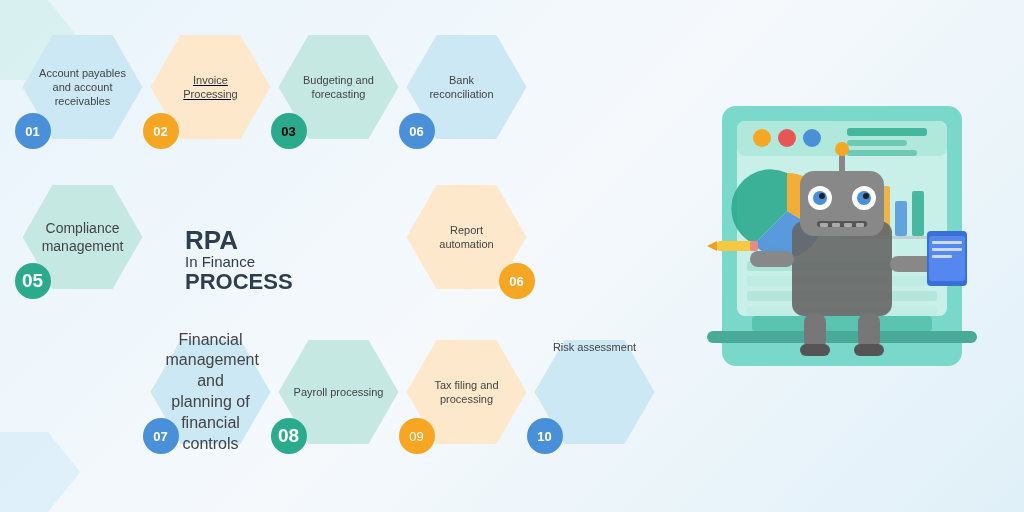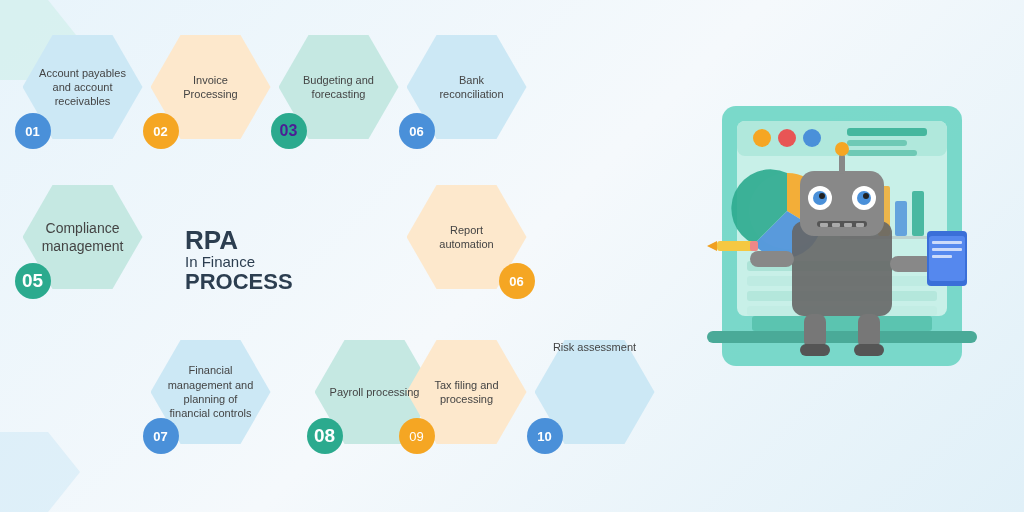--- a/index.html
+++ b/index.html
@@ -92,35 +92,35 @@
     <div style="font-size:22px;font-weight:900;color:#2c3e50;line-height:1.1">PROCESS</div>
   </div>
         <div style="position: absolute; top: 35px; left: 20px; display: flex; flex-direction: column; align-items: center; width: 125px;">
           <div style="position: relative; width: 120px; height: 104px; display: flex; align-items: center; justify-content: center;">
             <div style="width: 120px; height: 104px; clip-path: polygon(25% 0%, 75% 0%, 100% 50%, 75% 100%, 25% 100%, 0% 50%); background: rgb(204, 232, 245); position: absolute; top: 0px; left: 0px;"></div>
             <div style="font-size: 11px; color: rgb(68, 68, 68); line-height: 1.3; text-align: center; padding: 0px 10px; position: relative; z-index: 2; max-width: 110px;">Account payables and account receivables</div>
             <div style="position: absolute; width: 36px; height: 36px; border-radius: 50%; background: rgb(74, 144, 217); display: flex; align-items: center; justify-content: center; font-size: 13px; font-weight: 700; color: white; z-index: 10; bottom: -10px; left: -8px;">01</div>
           </div>
         </div>
         <div style="position: absolute; top: 35px; left: 148px; display: flex; flex-direction: column; align-items: center; width: 125px;">
-          <div style="position: relative; width: 120px; height: 104px; display: flex; align-items: center; justify-content: center;">
+          <div style="position: relative; width: 120px; height: 104px; display: flex; align-items: center; justify-content: center; text-decoration: underline;">
             <div style="width: 120px; height: 104px; clip-path: polygon(25% 0%, 75% 0%, 100% 50%, 75% 100%, 25% 100%, 0% 50%); background: rgb(253, 232, 204); position: absolute; top: 0px; left: 0px;"></div>
             <div style="font-size: 11px; color: rgb(68, 68, 68); line-height: 1.3; text-align: center; padding: 0px 10px; position: relative; z-index: 2; max-width: 110px;">Invoice Processing</div>
             <div style="position: absolute; width: 36px; height: 36px; border-radius: 50%; background: rgb(245, 166, 35); display: flex; align-items: center; justify-content: center; font-size: 13px; font-weight: 700; color: white; z-index: 10; bottom: -10px; left: -8px;">02</div>
           </div>
         </div>
         <div style="position: absolute; top: 35px; left: 276px; display: flex; flex-direction: column; align-items: center; width: 125px;">
           <div style="position: relative; width: 120px; height: 104px; display: flex; align-items: center; justify-content: center;">
             <div style="width: 120px; height: 104px; clip-path: polygon(25% 0%, 75% 0%, 100% 50%, 75% 100%, 25% 100%, 0% 50%); background: rgb(197, 232, 226); position: absolute; top: 0px; left: 0px;"></div>
             <div style="font-size: 11px; color: rgb(68, 68, 68); line-height: 1.3; text-align: center; padding: 0px 10px; position: relative; z-index: 2; max-width: 110px;">Budgeting and forecasting</div>
-            <div style="position: absolute; width: 36px; height: 36px; border-radius: 50%; background: rgb(43, 170, 142); display: flex; align-items: center; justify-content: center; font-size: 16px; font-weight: 700; color: #4c1d95; z-index: 10; bottom: -10px; left: -8px;">03</div>
+            <div style="position: absolute; width: 36px; height: 36px; border-radius: 50%; background: rgb(43, 170, 142); display: flex; align-items: center; justify-content: center; font-size: 13px; font-weight: 700; color: #000000; z-index: 10; bottom: -10px; left: -8px;">03</div>
           </div>
         </div>
         <div style="position: absolute; top: 35px; left: 404px; display: flex; flex-direction: column; align-items: center; width: 125px;">
-          <div style="position: relative; width: 120px; height: 104px; display: flex; align-items: center; justify-content: flex-end;">
+          <div style="position: relative; width: 120px; height: 104px; display: flex; align-items: center; justify-content: flex-start;">
             <div style="width: 120px; height: 104px; clip-path: polygon(25% 0%, 75% 0%, 100% 50%, 75% 100%, 25% 100%, 0% 50%); background: rgb(204, 232, 245); position: absolute; top: 0px; left: 0px;"></div>
             <div style="font-size: 11px; color: rgb(68, 68, 68); line-height: 1.3; text-align: center; padding: 0px 10px; position: relative; z-index: 2; max-width: 110px;">Bank reconciliation</div>
             <div style="position: absolute; width: 36px; height: 36px; border-radius: 50%; background: rgb(74, 144, 217); display: flex; align-items: center; justify-content: center; font-size: 13px; font-weight: 700; color: white; z-index: 10; bottom: -10px; left: -8px;">06</div>
           </div>
         </div>
         <div style="position: absolute; top: 185px; left: 20px; display: flex; flex-direction: column; align-items: center; width: 125px;">
           <div style="position: relative; width: 120px; height: 104px; display: flex; align-items: center; justify-content: center;">
             <div style="width: 120px; height: 104px; clip-path: polygon(25% 0%, 75% 0%, 100% 50%, 75% 100%, 25% 100%, 0% 50%); background: rgb(197, 232, 226); position: absolute; top: 0px; left: 0px;"></div>
             <div style="font-size: 14px; color: rgb(68, 68, 68); line-height: 1.3; text-align: center; padding: 0px 10px; position: relative; z-index: 2; max-width: 110px;">Compliance management</div>
             <div style="position: absolute; width: 36px; height: 36px; border-radius: 50%; background: rgb(43, 170, 142); display: flex; align-items: center; justify-content: center; font-size: 19px; font-weight: 700; color: white; z-index: 10; bottom: -10px; left: -8px;">05</div>
@@ -129,25 +129,25 @@
         <div style="position: absolute; top: 185px; left: 404px; display: flex; flex-direction: column; align-items: center; width: 125px;">
           <div style="position: relative; width: 120px; height: 104px; display: flex; align-items: center; justify-content: center;">
             <div style="width: 120px; height: 104px; clip-path: polygon(25% 0%, 75% 0%, 100% 50%, 75% 100%, 25% 100%, 0% 50%); background: rgb(253, 232, 204); position: absolute; top: 0px; left: 0px;"></div>
             <div style="font-size: 11px; color: rgb(68, 68, 68); line-height: 1.3; text-align: center; padding: 0px 10px; position: relative; z-index: 2; max-width: 110px;">Report automation</div>
             <div style="position: absolute; width: 36px; height: 36px; border-radius: 50%; background: rgb(245, 166, 35); display: flex; align-items: center; justify-content: center; font-size: 13px; font-weight: 700; color: white; z-index: 10; bottom: -10px; right: -8px;">06</div>
           </div>
         </div>
         <div style="position: absolute; top: 340px; left: 148px; display: flex; flex-direction: column; align-items: center; width: 125px;">
           <div style="position: relative; width: 120px; height: 104px; display: flex; align-items: center; justify-content: center;">
             <div style="width: 120px; height: 104px; clip-path: polygon(25% 0%, 75% 0%, 100% 50%, 75% 100%, 25% 100%, 0% 50%); background: rgb(204, 232, 245); position: absolute; top: 0px; left: 0px;"></div>
-            <div style="font-size: 11px; color: rgb(68, 68, 68); line-height: 1.3; text-align: center; padding: 0px 10px; position: relative; z-index: 2; max-width: 110px;">Financial management and planning of financial controls</div>
+            <div style="font-size: 16px; color: rgb(68, 68, 68); line-height: 1.3; text-align: center; padding: 0px 10px; position: relative; z-index: 2; max-width: 110px;">Financial management and planning of financial controls</div>
             <div style="position: absolute; width: 36px; height: 36px; border-radius: 50%; background: rgb(74, 144, 217); display: flex; align-items: center; justify-content: center; font-size: 13px; font-weight: 700; color: white; z-index: 10; bottom: -10px; left: -8px;">07</div>
           </div>
         </div>
-        <div style="position: absolute; top: 340px; left: 276px; display: flex; flex-direction: column; align-items: center; width: 125px; margin-left: 36px;">
+        <div style="position: absolute; top: 340px; left: 276px; display: flex; flex-direction: column; align-items: center; width: 125px;">
           <div style="position: relative; width: 120px; height: 104px; display: flex; align-items: center; justify-content: center;">
             <div style="width: 120px; height: 104px; clip-path: polygon(25% 0%, 75% 0%, 100% 50%, 75% 100%, 25% 100%, 0% 50%); background: rgb(197, 232, 226); position: absolute; top: 0px; left: 0px;"></div>
             <div style="font-size: 11px; color: rgb(68, 68, 68); line-height: 1.3; text-align: center; padding: 0px 10px; position: relative; z-index: 2; max-width: 110px;">Payroll processing</div>
             <div style="position: absolute; width: 36px; height: 36px; border-radius: 50%; background: rgb(43, 170, 142); display: flex; align-items: center; justify-content: center; font-size: 19px; font-weight: 700; color: white; z-index: 10; bottom: -10px; left: -8px;">08</div>
           </div>
         </div>
         <div style="position: absolute; top: 340px; left: 404px; display: flex; flex-direction: column; align-items: center; width: 125px;">
           <div style="position: relative; width: 120px; height: 104px; display: flex; align-items: center; justify-content: center;">
             <div style="width: 120px; height: 104px; clip-path: polygon(25% 0%, 75% 0%, 100% 50%, 75% 100%, 25% 100%, 0% 50%); background: rgb(253, 232, 204); position: absolute; top: 0px; left: 0px;"></div>
             <div style="font-size: 11px; color: rgb(68, 68, 68); line-height: 1.3; text-align: center; padding: 0px 10px; position: relative; z-index: 2; max-width: 110px;">Tax filing and processing</div>

